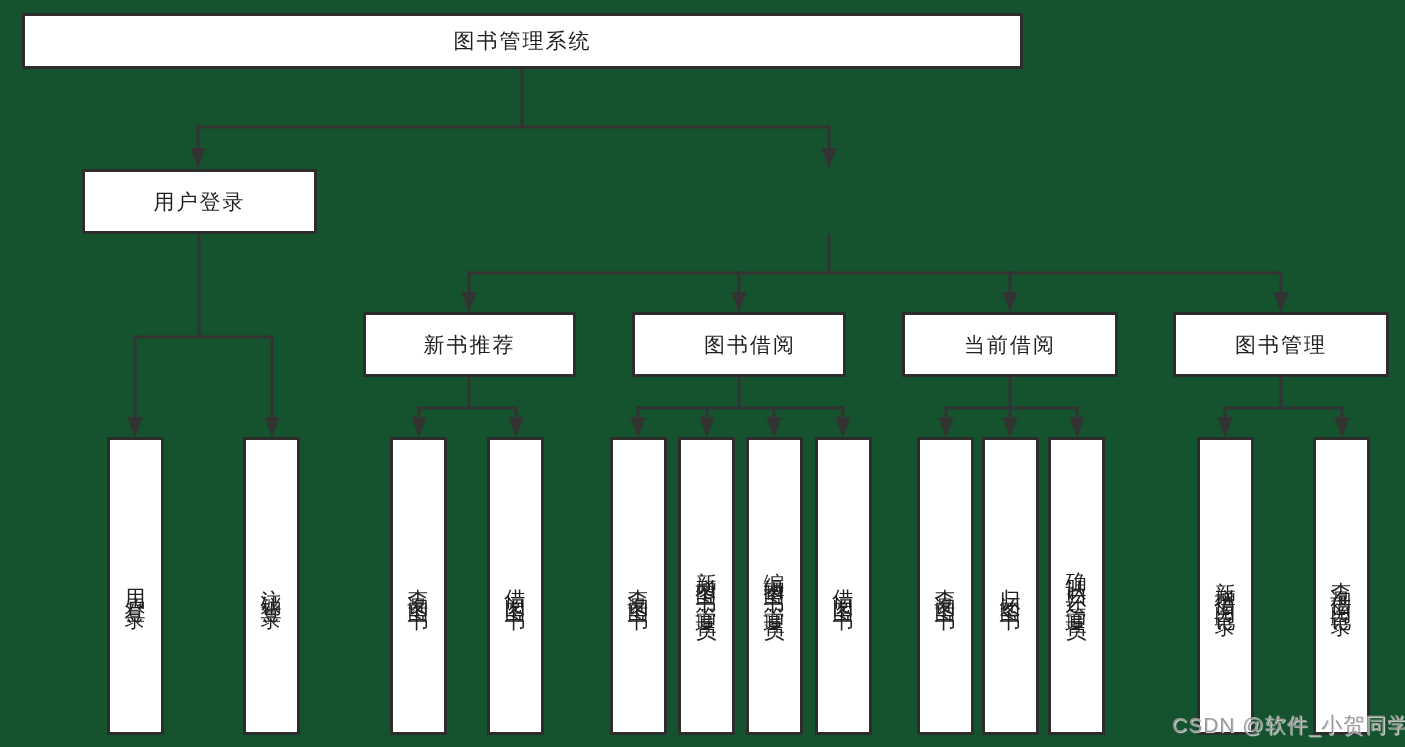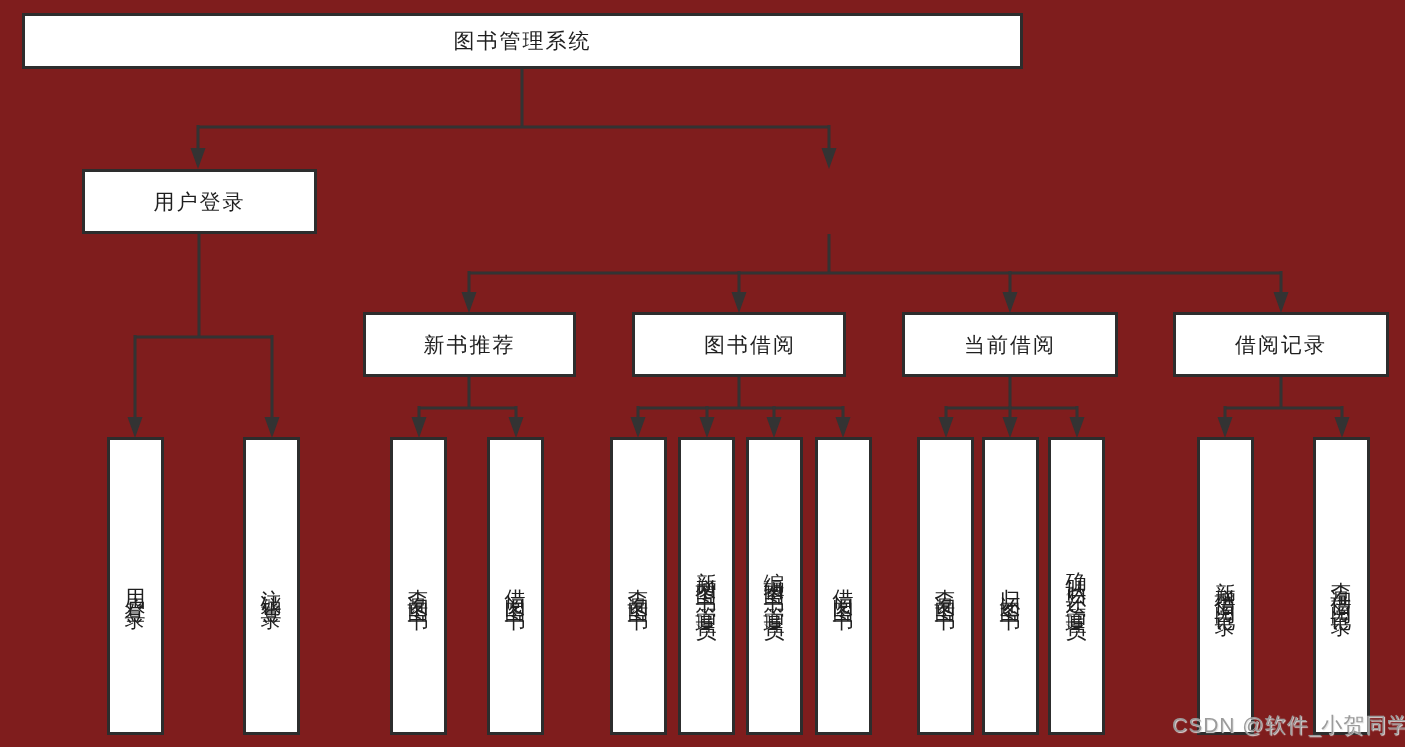--- a/index.html
+++ b/index.html
@@ -1,20 +1,20 @@
 <!DOCTYPE html>
 <html><head>
 <meta charset="utf-8">
 <style>
   html, body { margin: 0; padding: 0; background: #ffffff; }
   .stage {
     position: relative;
     width: 1405px;
     height: 747px;
-    background: #7f1d1d;
+    background: #14532d;
     font-family: "Liberation Sans", sans-serif;
     overflow: hidden;
   }
   .connectors {
     position: absolute;
     left: 0; top: 0;
     width: 1405px; height: 747px;
     z-index: 1;
   }
   .node {
@@ -163,21 +163,21 @@
   <div class="node hbox l3 l3a">
     <span>新书推荐</span>
   </div>
   <div class="node hbox l3 l3b">
     <span>图书借阅</span>
   </div>
   <div class="node hbox l3 l3c">
     <span>当前借阅</span>
   </div>
   <div class="node hbox l3 l3d">
-    <span>借阅记录</span>
+    <span>图书管理</span>
   </div>
 
   <div class="node leaf lf0">
     <span class="vtext">用户登录</span>
   </div>
   <div class="node leaf lf1">
     <span class="vtext">注销登录</span>
   </div>
   <div class="node leaf lf2">
     <span class="vtext">查询图书</span>

